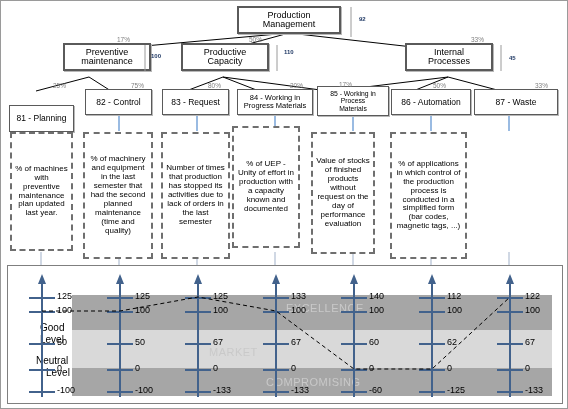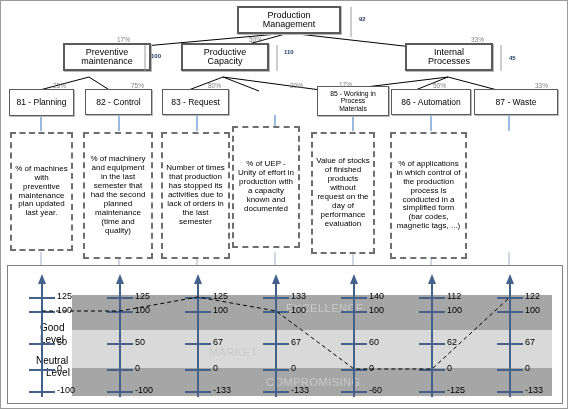--- a/index.html
+++ b/index.html
@@ -141,35 +141,39 @@
   <div class="node lvl2" style="left:404px;top:42px;width:88px;height:28px;">
     <span style="white-space:pre-line">Internal
 Processes</span>
   </div>
   <div class="pct" style="left:470px;top:35px;">33%</div>
   <div class="wt" style="left:508px;top:54px;">45</div>
   <svg class="abs" style="left:496px;top:44px;width:8px;height:26px;z-index:5;">
     <line x1="4" y1="0" x2="4" y2="26" stroke="#9a9a9a" stroke-width="1"></line>
   </svg>
 
-  <div class="node lvl3" style="left:8px;top:88px;width:65px;height:27px;">
+  <div class="node lvl3" style="left:8px;top:104px;width:65px;height:27px;">
     <span style="white-space:pre-line">81 - Planning</span>
   </div>
   <div class="pct" style="left:52px;top:81px;">25%</div>
 
   <div class="node lvl3" style="left:84px;top:88px;width:67px;height:26px;">
     <span style="white-space:pre-line">82 - Control</span>
   </div>
   <div class="pct" style="left:130px;top:81px;">75%</div>
 
   <div class="node lvl3" style="left:161px;top:88px;width:67px;height:26px;">
     <span style="white-space:pre-line">83 - Request</span>
   </div>
   <div class="pct" style="left:207px;top:81px;">80%</div>
 
+  <div class="node lvl3" style="left:236px;top:88px;width:76px;height:26px;font-size:7.5px;">
+    <span style="white-space:pre-line">84 - Working in
+Progress Materials</span>
+  </div>
   <div class="pct" style="left:289px;top:81px;">20%</div>
 
   <div class="node lvl3" style="left:316px;top:85px;width:72px;height:30px;font-size:6.8px;">
     <span style="white-space:pre-line">85 - Working in
 Process
 Materials</span>
   </div>
   <div class="pct" style="left:338px;top:80px;">17%</div>
 
   <div class="node lvl3" style="left:390px;top:88px;width:80px;height:26px;">

